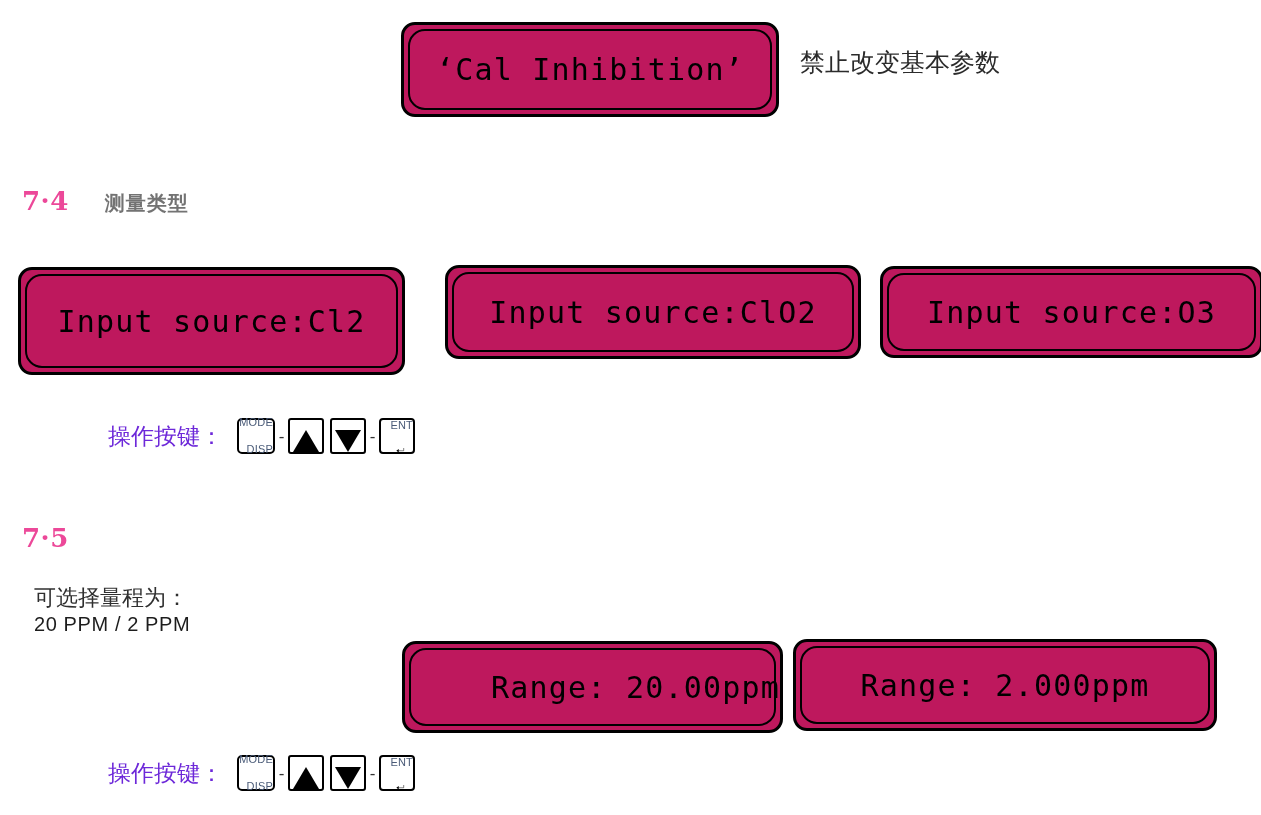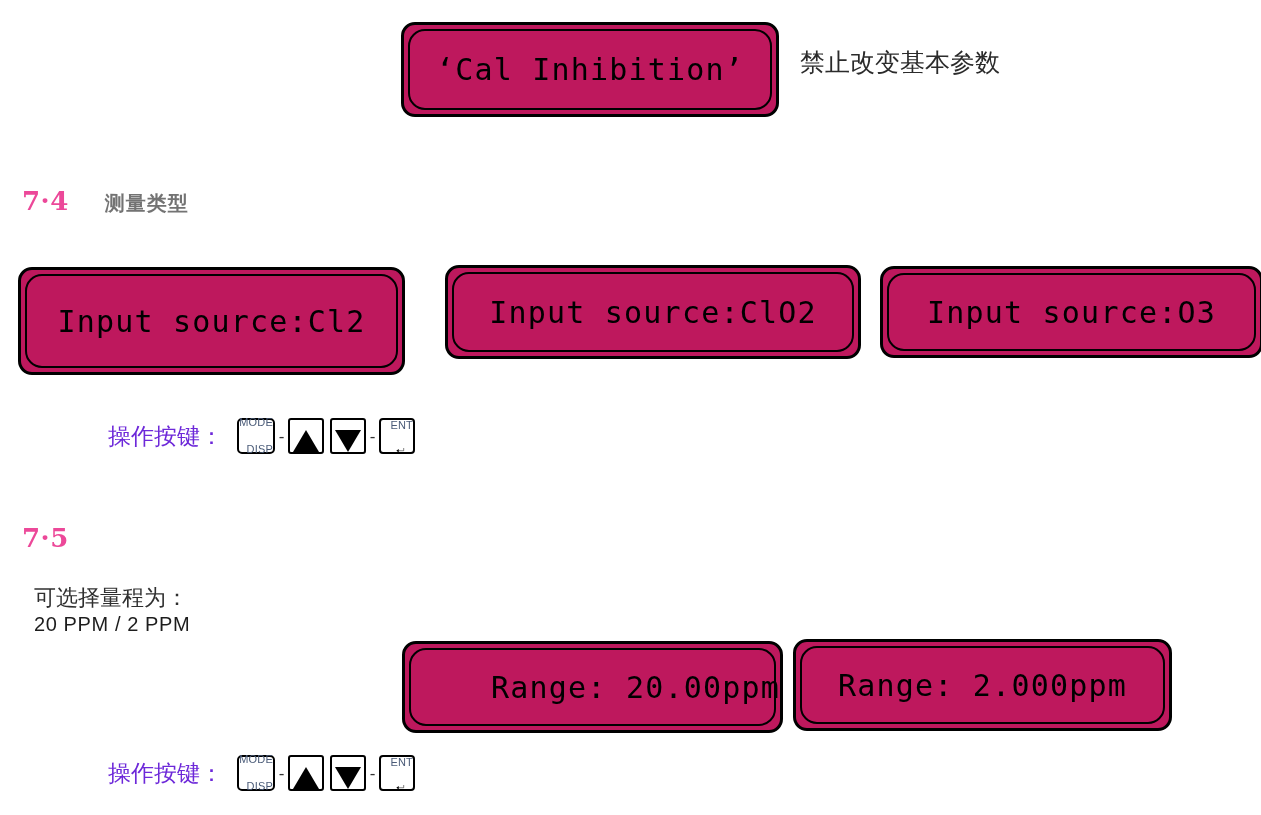--- a/index.html
+++ b/index.html
@@ -240,21 +240,21 @@
 
 <div class="body-line" style="left:20px; top:583px;">
   <span>可选择量程为：</span>
   <span class="value">20 PPM / 2 PPM</span>
 </div>
 
 <div class="lcd" style="left:402px; top:641px; width:381px; height:92px;justify-content:flex-end;">
   <span class="lcd-text">Range: 20.00ppm</span>
 </div>
 
-<div class="lcd" style="left:793px; top:639px; width:379px; height:92px;">
+<div class="lcd" style="left:793px; top:639px; width:424px; height:92px;">
   <span class="lcd-text">Range: 2.000ppm</span>
 </div>
 
 <div class="key-row" style="left:108px; top:755px;">
   <span class="key-row-label">操作按键：</span>
 
   <span class="key key-mode">
     <span class="kl">MODE</span>
     <span class="kl">DISP</span>
   </span>

